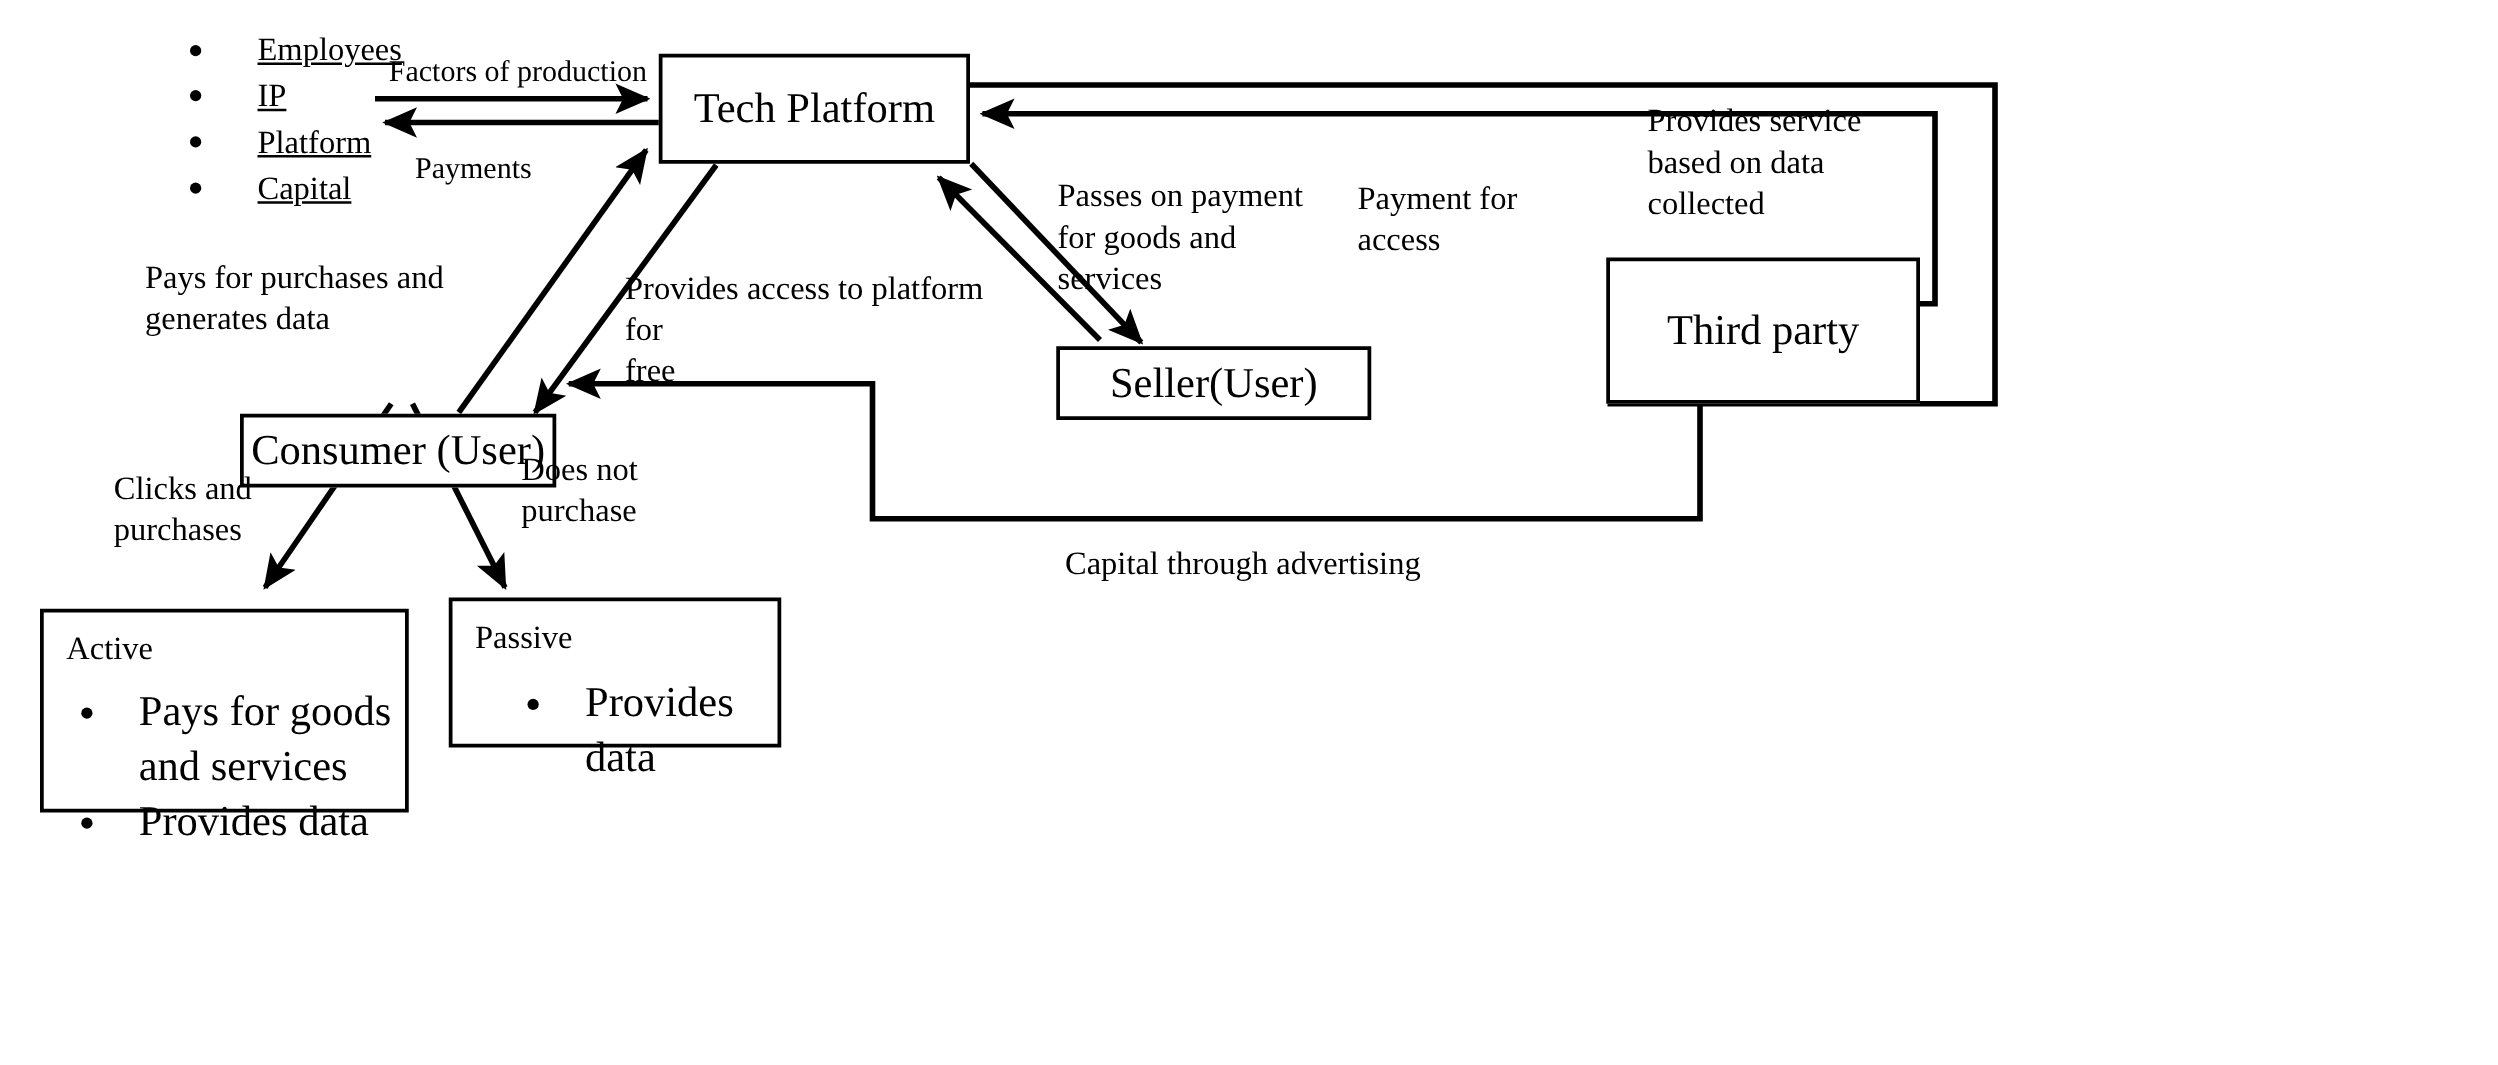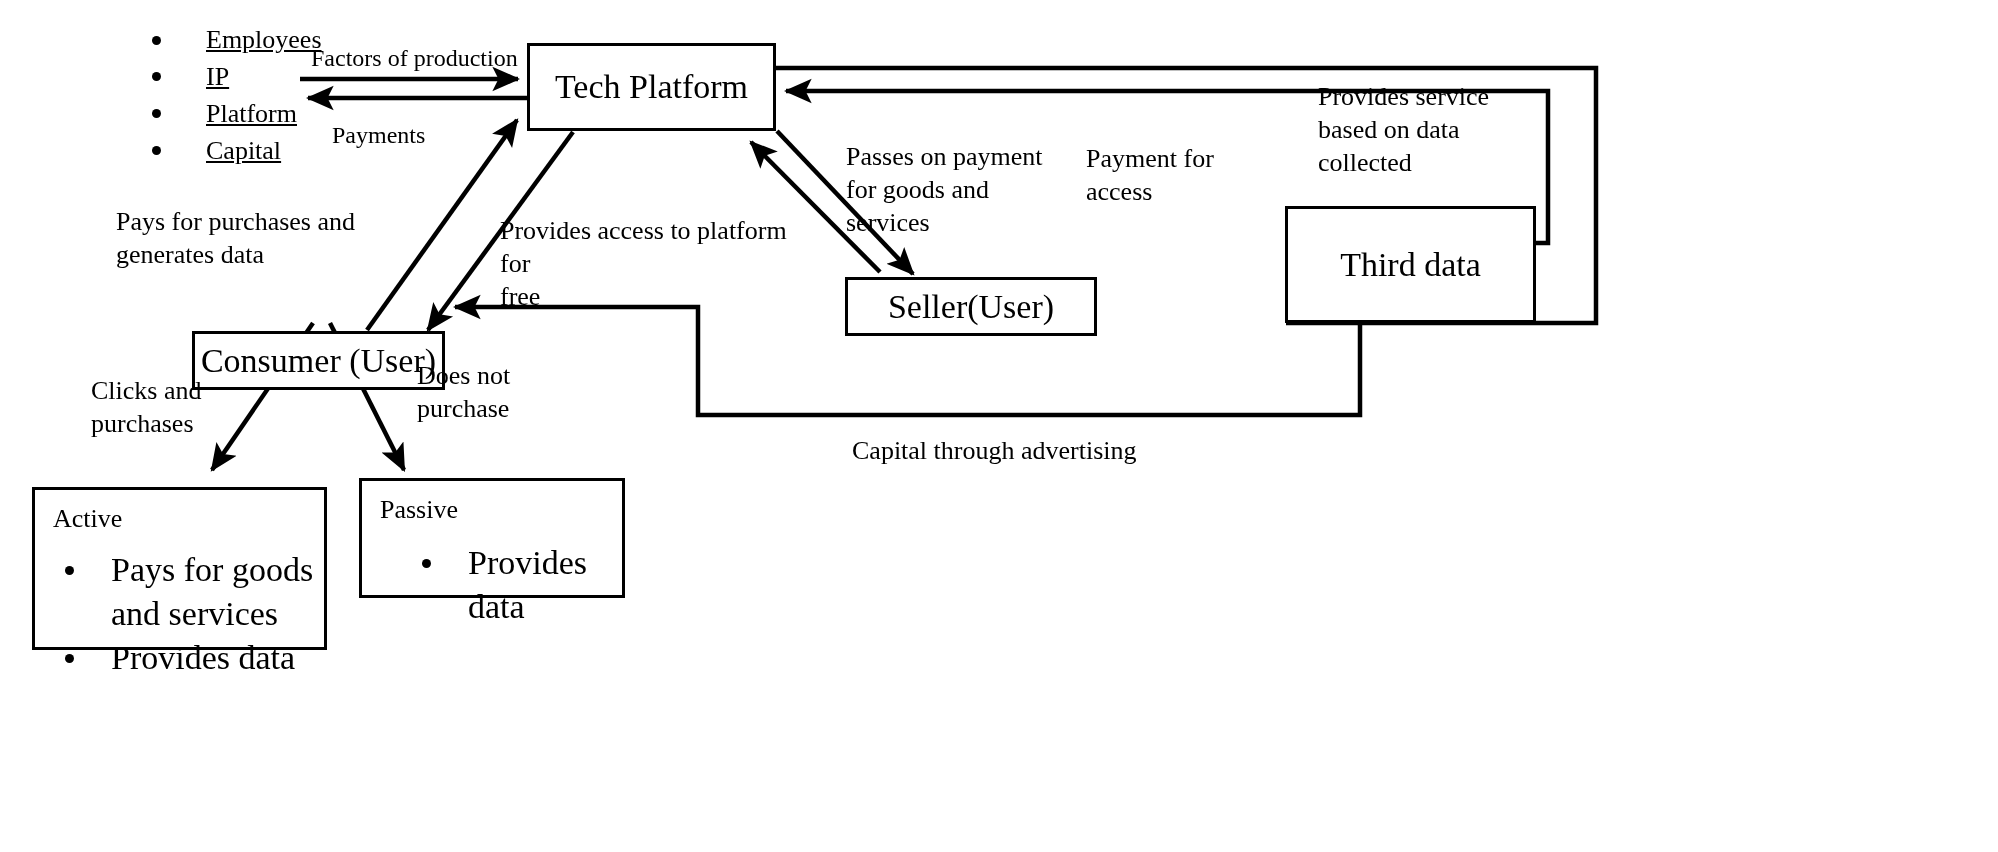--- a/index.html
+++ b/index.html
@@ -162,21 +162,21 @@
 
   <div class="node-box" style="left:527px; top:43px; width:249px; height:88px;">
     <div class="node-title-center">Tech Platform</div>
   </div>
 
   <div class="node-box" style="left:845px; top:277px; width:252px; height:59px;">
     <div class="node-title-center">Seller(User)</div>
   </div>
 
   <div class="node-box" style="left:1285px; top:206px; width:251px; height:117px;">
-    <div class="node-title-center">Third data</div>
+    <div class="node-title-center">Third party</div>
   </div>
 
   <div class="node-box" style="left:32px; top:487px; width:295px; height:163px;">
     <div class="node-title-tl">Active</div>
     <ul class="feature-list" style="left:0; top:58px; width:295px;">
       <li>
         <span class="dot"></span>
         <span style="white-space:pre-line;">Pays for goods
 and services</span>
       </li>

